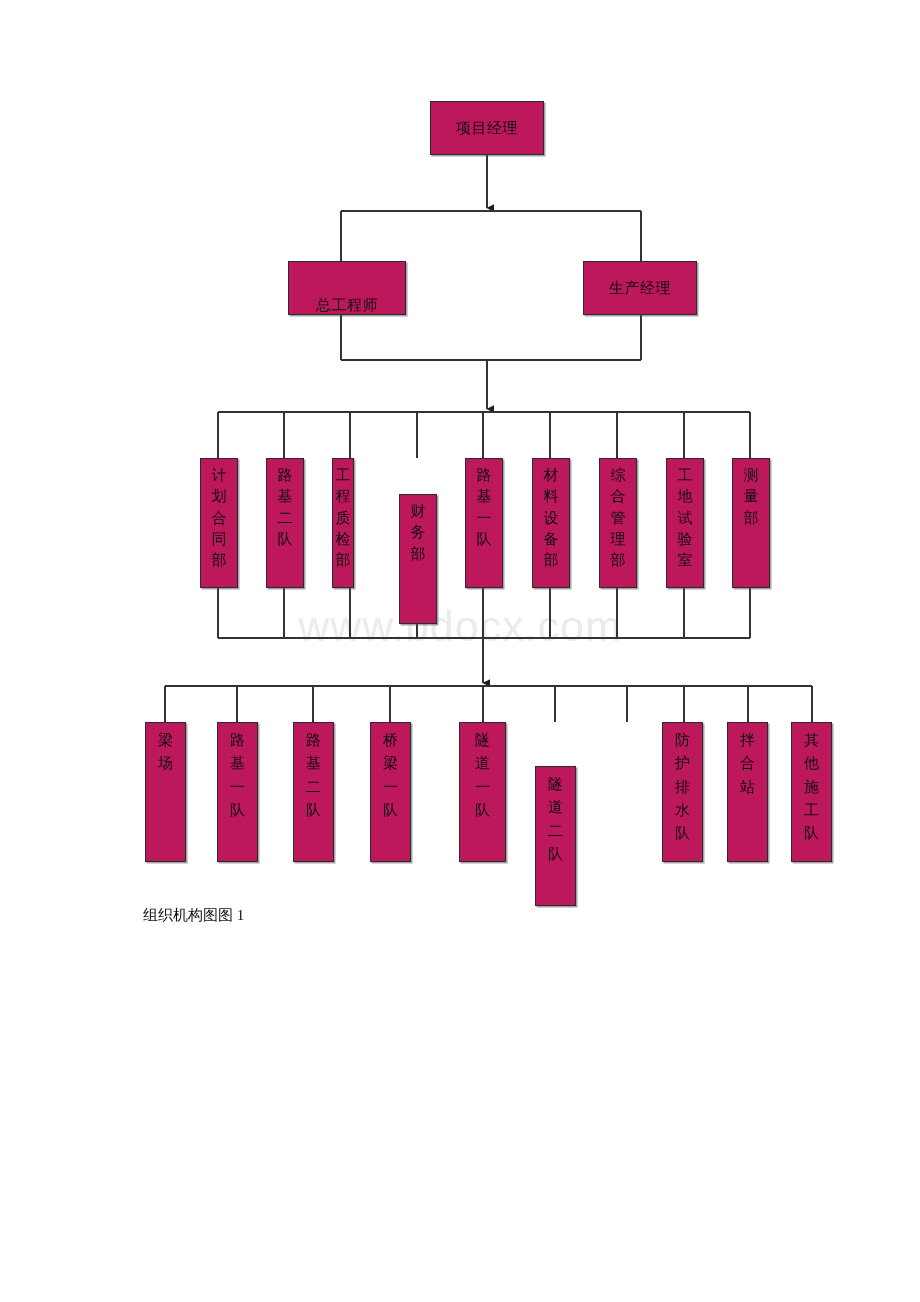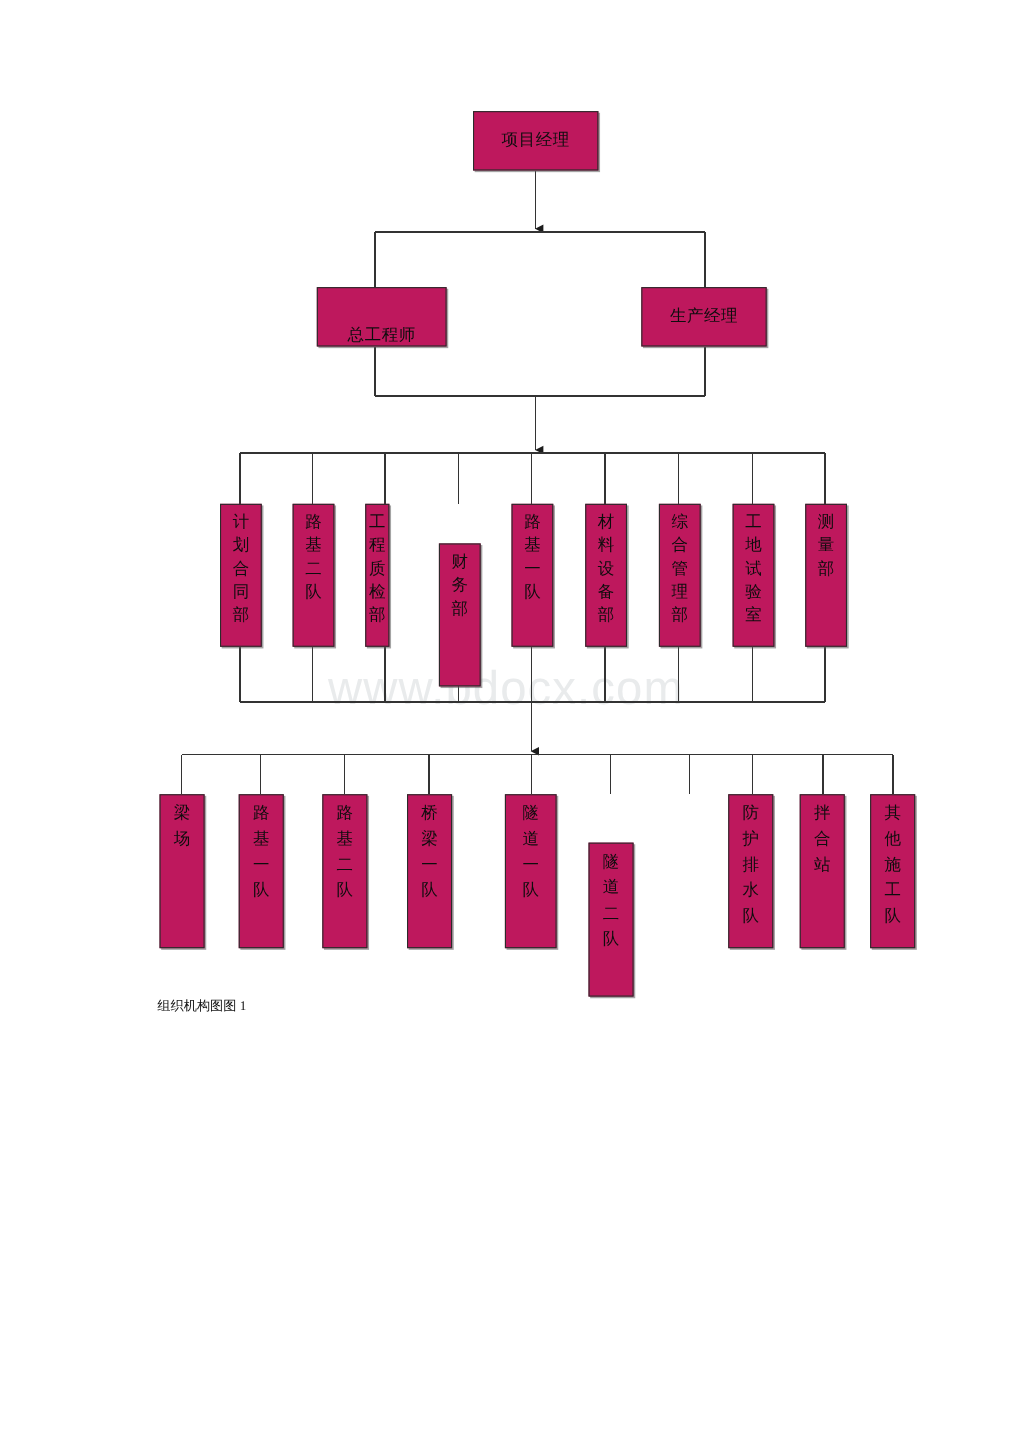--- a/index.html
+++ b/index.html
@@ -89,21 +89,21 @@
   }
   .node.vert.tall .label {
     line-height: 1.55;
   }
 
   
   .caption {
     position: absolute;
     left: 143px;
     top: 906px;
-    font-size: 12px;
+    font-size: 15px;
     color: #111;
     z-index: 3;
     white-space: nowrap;
   }
 </style>
 </head>
 <body>
 
 <div id="chart-canvas">
 

